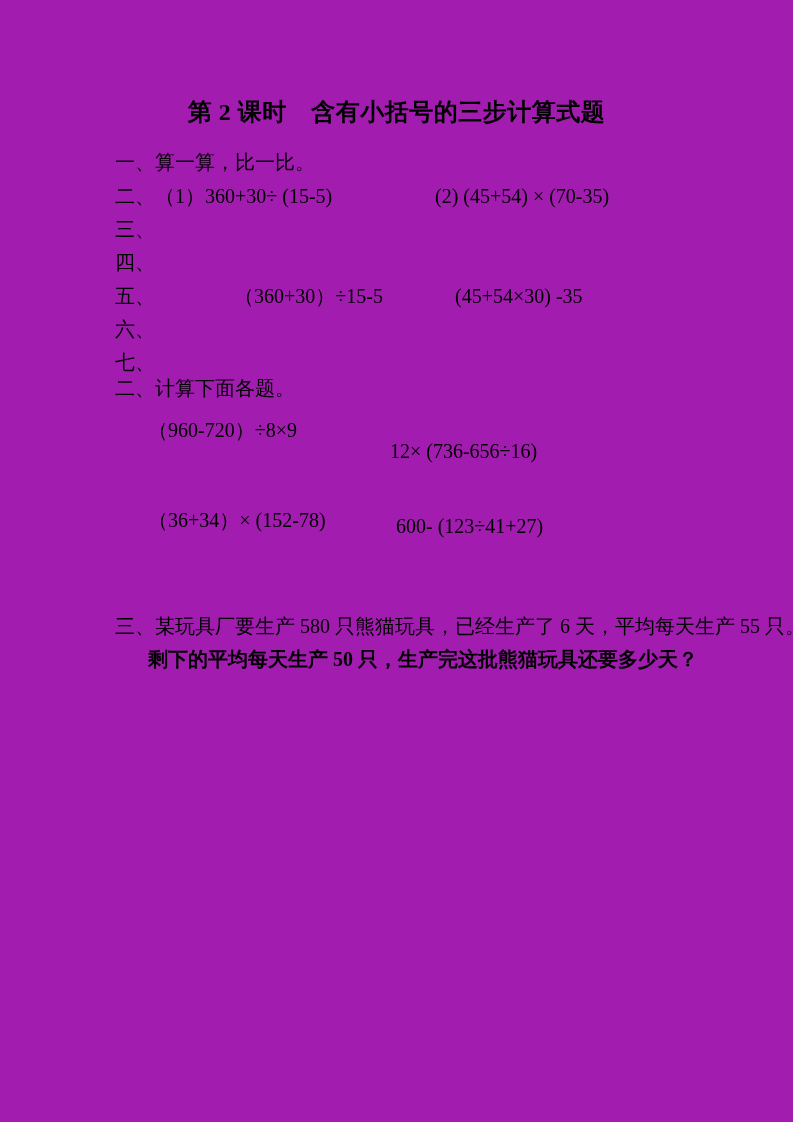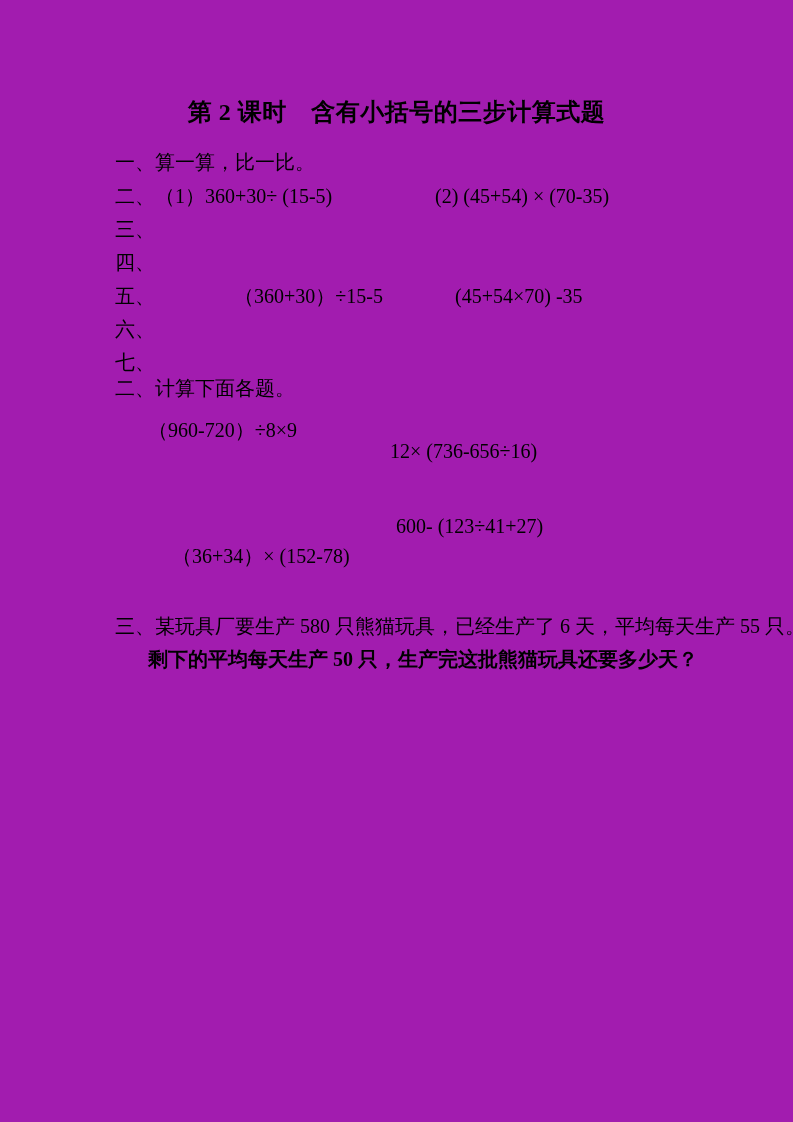--- a/index.html
+++ b/index.html
@@ -41,21 +41,21 @@
   .l3  { top: 217px; left: 115px; }
   .l4  { top: 250px; left: 115px; }
   .l5p { top: 284px; left: 115px; }
   .l5a { top: 284px; left: 188px; margin-left: 46px; }
   .l5b { top: 284px; left: 455px; }
   .l6  { top: 317px; left: 115px; }
   .l7  { top: 350px; left: 115px; }
   .s2h { top: 376px; left: 115px; }
   .r1a { top: 418px; left: 148px; }
   .r1b { top: 418px; left: 390px; margin-top: 21px; }
-  .r2a { top: 544px; left: 148px; margin-left: 24px; }
+  .r2a { top: 508px; left: 148px; }
   .r2b { top: 514px; left: 396px; }
   .p1  { top: 614px; left: 115px; }
   .p2  { top: 647px; left: 148px; font-weight: bold; }
 </style>
 </head>
 <body>
 
 <div class="page">
 
   <div class="title">第 2 课时　含有小括号的三步计算式题</div>
@@ -65,21 +65,21 @@
   <div class="line l2p">二、</div>
   <div class="line l2a">（1）360+30÷ (15-5)</div>
   <div class="line l2b">(2) (45+54) × (70-35)</div>
 
   <div class="line l3">三、</div>
 
   <div class="line l4">四、</div>
 
   <div class="line l5p">五、</div>
   <div class="line l5a">（360+30）÷15-5</div>
-  <div class="line l5b">(45+54×70) -35</div>
+  <div class="line l5b">(45+54×30) -35</div>
 
   <div class="line l6">六、</div>
 
   <div class="line l7">七、</div>
 
   <div class="line s2h">二、计算下面各题。</div>
 
   <div class="line r1a">（960-720）÷8×9</div>
   <div class="line r1b">12× (736-656÷16)</div>
 

